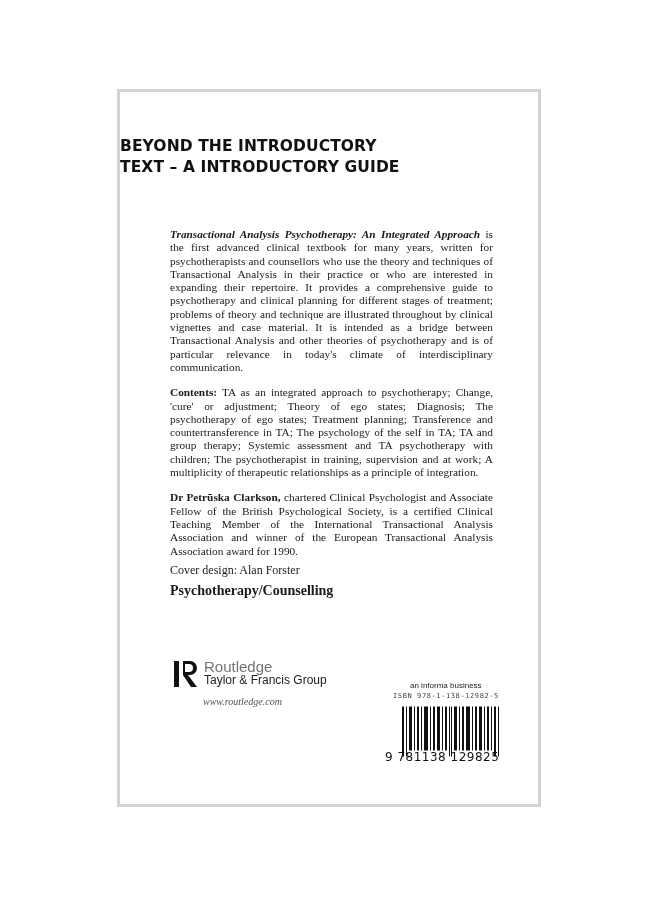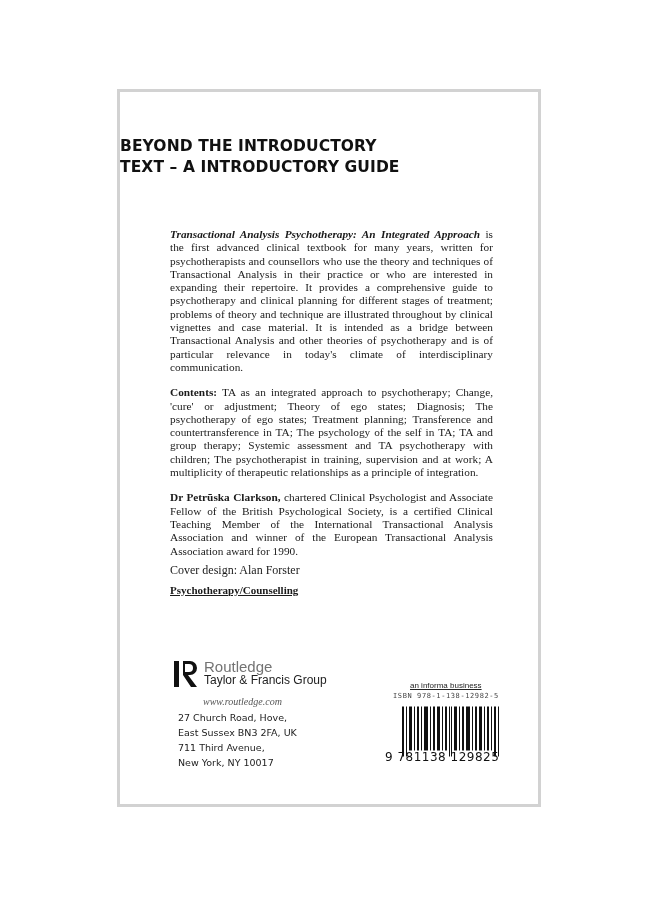--- a/index.html
+++ b/index.html
@@ -15,34 +15,34 @@
   }
   .body {
     position:absolute; left:50px; width:323px; top:124px;
     font-family:"Liberation Serif", serif; font-size:11.3px; line-height:13.3px;
     color:#1a1a1a; text-align:justify;
   }
   .body p { margin:12px 0 6px 0; }
   .it { font-style:italic; font-weight:bold; }
   .b { font-weight:bold; }
   .small { font-size:12px; line-height:12px; margin-top:4px !important; }
-  .cat { font-size:11px; font-weight:bold; margin-top:8px !important;text-decoration:underline; }
+  .cat { font-size:14px; font-weight:bold; margin-top:8px !important; }
   .logo {
     position:absolute; left:54px; top:567px; display:flex; align-items:flex-start;
   }
   .logo-mark { width:26px; height:30px; position:relative; }
   .logo-text { margin-left:4px; font-family:"Liberation Sans", sans-serif; }
   .logo-name { font-size:15px; line-height:16px; color:#737373; }
   .logo-sub { font-size:12px; color:#222; line-height:10px; }
   .url { position:absolute; left:83px; top:604px; font-family:"Liberation Serif", serif; font-style:italic; font-size:10px; color:#555; }
   .addr {
     position:absolute; left:58px; top:618px;
     font-family:"DejaVu Sans", sans-serif; font-size:9.5px; line-height:15px; color:#222;
   }
-  .informa { position:absolute; left:290px; top:589px; font-family:"Liberation Sans", sans-serif; font-size:8px; color:#222;text-decoration:underline; }
+  .informa { position:absolute; left:290px; top:589px; font-family:"Liberation Sans", sans-serif; font-size:8px; color:#222; }
   .isbn-label { position:absolute; left:273px; top:600px; font-family:"DejaVu Sans Mono", monospace; font-size:7px; color:#444; letter-spacing:0.6px; }
   .barcode { position:absolute; left:282px; top:611px; height:57px; }
   .barnum { position:absolute; left:265px; top:658px; font-family:"DejaVu Sans", sans-serif; font-size:12px; color:#111; letter-spacing:0.5px; background:transparent; }
 </style>
 </head>
 <body>
 
 <div class="cover">
   <div class="title">
     <div>BEYOND THE INTRODUCTORY</div>
@@ -65,26 +65,20 @@
         <path d="M11 5 h4 a4 4 0 0 1 0 8 h-4 z" fill="#fff"></path>
       </svg>
     </div>
     <div class="logo-text">
       <div class="logo-name">Routledge</div>
       <div class="logo-sub">Taylor &amp; Francis Group</div>
     </div>
   </div>
   <div class="url">www.routledge.com</div>
 
-  <div class="addr">
-    <div>27 Church Road, Hove,</div>
-    <div>East Sussex BN3 2FA, UK</div>
-    <div>711 Third Avenue,</div>
-    <div>New York, NY 10017</div>
-  </div>
 
   <div class="informa">an informa business</div>
   <div class="isbn-label">ISBN 978-1-138-12982-5</div>
   <svg class="barcode" width="100" height="50" viewBox="0 0 100 50">
     <g fill="#111">
       <rect x="0" y="0" width="2" height="50"></rect>
         <rect x="4" y="0" width="1" height="50"></rect>
       <rect x="7" y="0" width="3" height="44"></rect>
         <rect x="12" y="0" width="1" height="44"></rect>
       <rect x="15" y="0" width="2" height="44"></rect>

